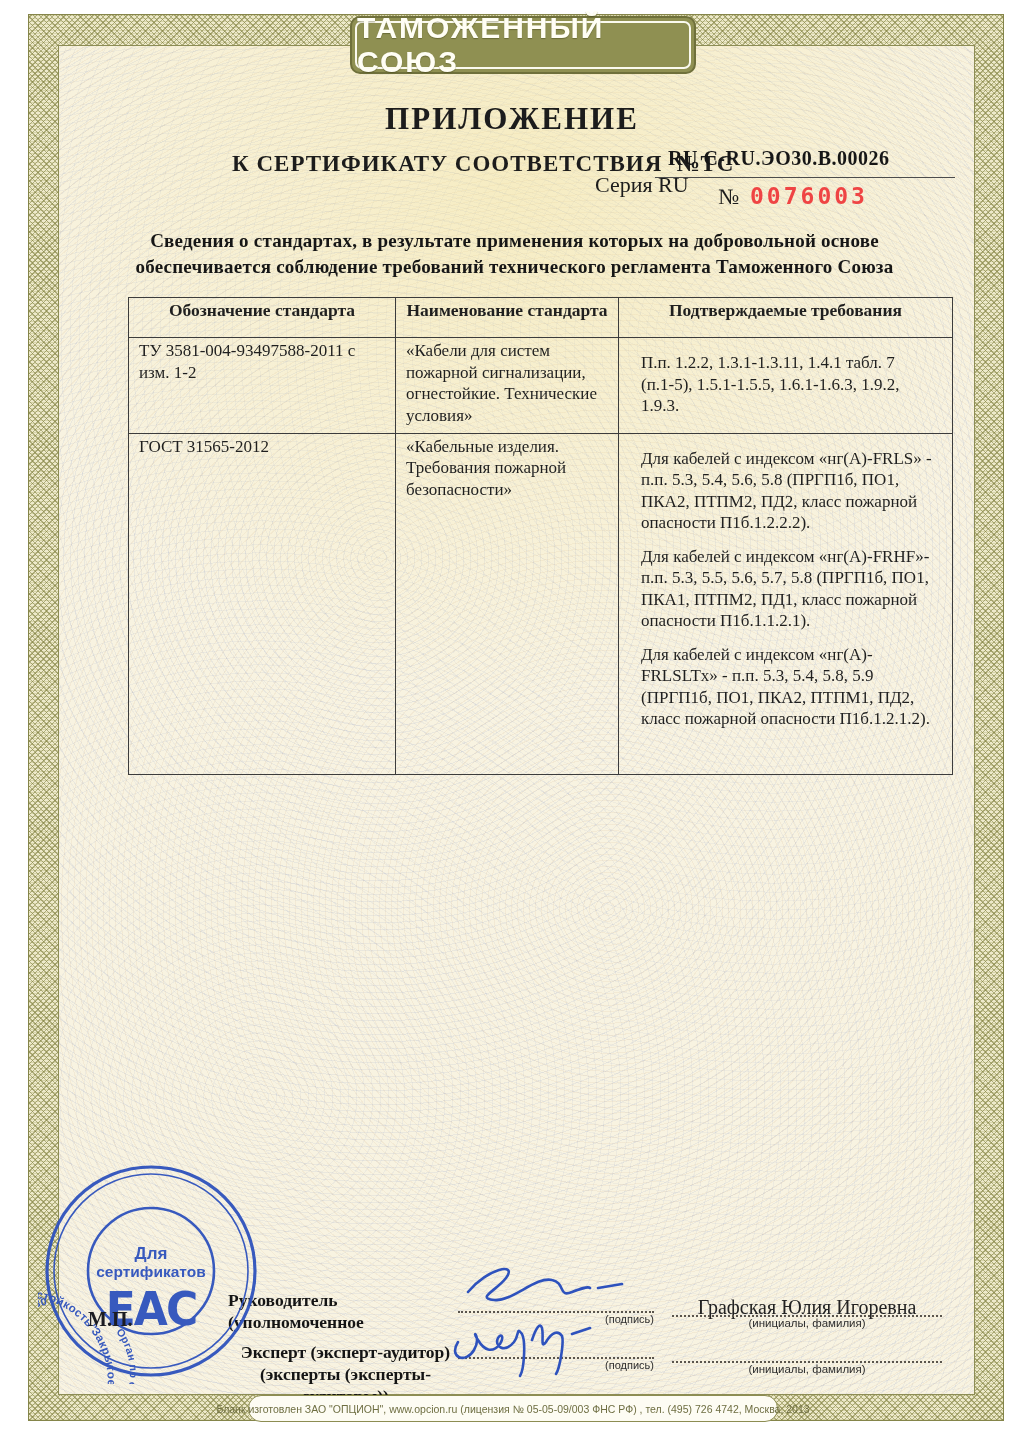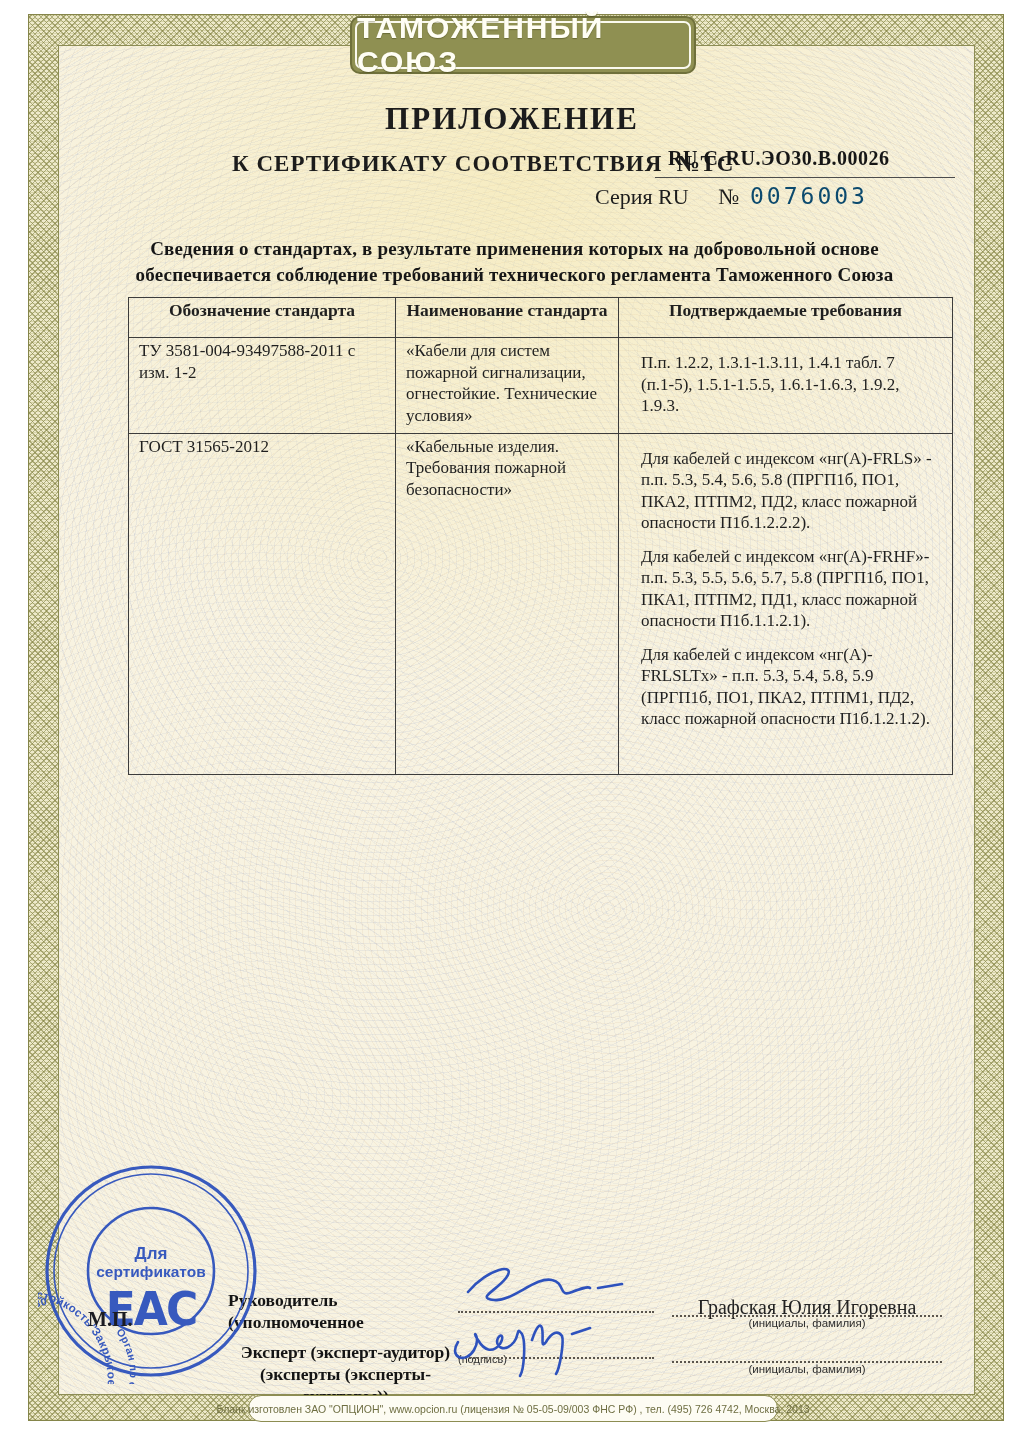--- a/index.html
+++ b/index.html
@@ -30,47 +30,47 @@
   .banner-text{color:#fffef4;font-family:"Liberation Sans",sans-serif;font-weight:bold;
     font-size:30px;letter-spacing:2px;text-shadow:0 1px 1px rgba(60,60,20,0.45);}
   
   .abs{position:absolute;z-index:6;}
   .title{left:0;width:1024px;top:101px;text-align:center;font-weight:bold;font-size:31px;
     letter-spacing:2px;color:#1c1c1c;}
   .subtitle{left:232px;top:151px;font-weight:bold;font-size:23px;letter-spacing:1px;color:#1c1c1c;}
   .subtitle .ts{margin-left:14px;}
   .certnum{left:668px;top:147px;font-weight:bold;font-size:20px;letter-spacing:0.5px;color:#161616;text-align:right;}
   .certline{left:655px;top:150px;width:300px;height:27px;border-bottom:1.5px solid #4c4c4c;}
-  .series{left:595px;top:184px;font-size:22px;color:#1c1c1c;}
+  .series{left:595px;top:172px;font-size:22px;color:#1c1c1c;}
   .numsign{left:718px;top:184px;font-size:22px;color:#1c1c1c;}
-  .rednum{left:750px;top:183px;font-family:"DejaVu Sans Mono",monospace;font-weight:normal;
-    font-size:23px;letter-spacing:3px;color:#0c4a6e;}
-  .intro{left:92px;top:236px;width:845px;text-align:center;font-weight:bold;font-size:19px;
+  .rednum{left:750px;top:183px;font-family:"DejaVu Sans Mono",monospace;font-weight:bold;
+    font-size:23px;letter-spacing:3px;color:#ef4444;}
+  .intro{left:92px;top:228px;width:845px;text-align:center;font-weight:bold;font-size:19px;
     line-height:26px;color:#161616;letter-spacing:0.2px;}
   
   .std-table{position:absolute;left:128px;top:297px;z-index:6;border-collapse:collapse;
     width:824px;table-layout:fixed;}
   .std-table th,.std-table td{border:1.6px solid #3c3c3c;vertical-align:top;color:#1f1f1f;}
   .std-table th{font-size:17.5px;line-height:19px;font-weight:bold;text-align:center;
     padding:3px 6px;height:33px;}
   .std-table td{font-size:17px;line-height:21.5px;padding:2px 8px 4px 10px;}
   .row1 td{height:86px;}
   .row2 td{height:334px;}
   .req p{margin:12px;}
   
   .stamp{position:absolute;left:38px;top:1158px;width:226px;height:226px;z-index:8;opacity:0.95;}
   .mp{left:88px;top:1308px;font-weight:bold;font-size:20px;color:#1c1c22;z-index:9;}
   
   .role{left:228px;width:235px;font-weight:bold;font-size:17.5px;line-height:22px;color:#141414;}
   .role1{top:1289px;} .role2{top:1341px;text-align:center;}
   .dotline{border-bottom:2px dotted #5a554d;height:0;}
   .sigline1{left:458px;top:1311px;width:196px;}
   .sigline2{left:458px;top:1357px;width:196px;}
-  .sigcap{width:196px;left:458px;text-align:left;font-family:"Liberation Sans",sans-serif;
-    font-size:11px;color:#2e2e2e;margin-top:40px;}
+  .sigcap{width:196px;left:458px;text-align:right;font-family:"Liberation Sans",sans-serif;
+    font-size:11px;color:#2e2e2e;}
   .sigcap1{top:1313px;} .sigcap2{top:1359px;}
   .name{left:672px;width:270px;text-align:center;font-size:20px;color:#222;}
   .name1{top:1252px;margin-top:44px;} .name2{top:1338px;}
   .nameline1{left:672px;top:1315px;width:270px;}
   .nameline2{left:672px;top:1361px;width:270px;}
   .namecap{left:672px;width:270px;text-align:center;font-family:"Liberation Sans",sans-serif;
     font-size:11.5px;color:#2e2e2e;}
   .namecap1{top:1317px;} .namecap2{top:1363px;}
   .signatures-svg{position:absolute;left:440px;top:1258px;width:240px;height:120px;z-index:8;}
   

